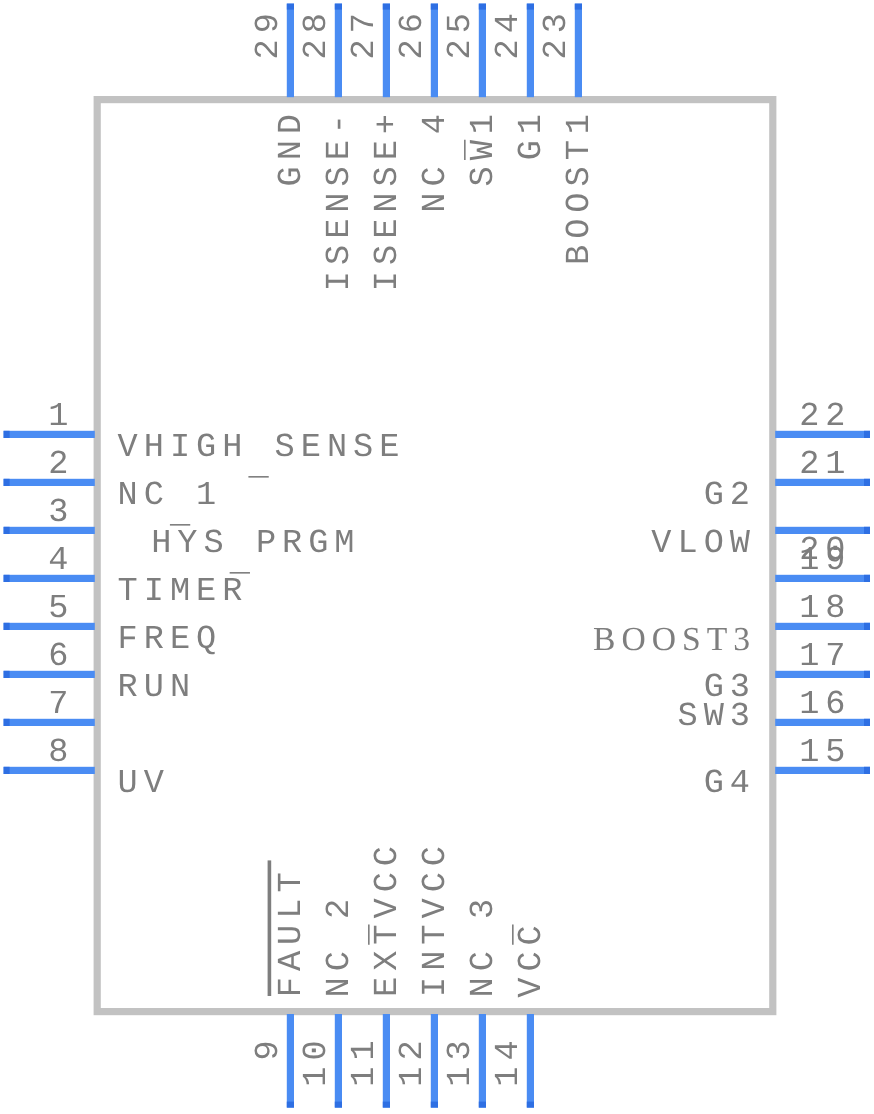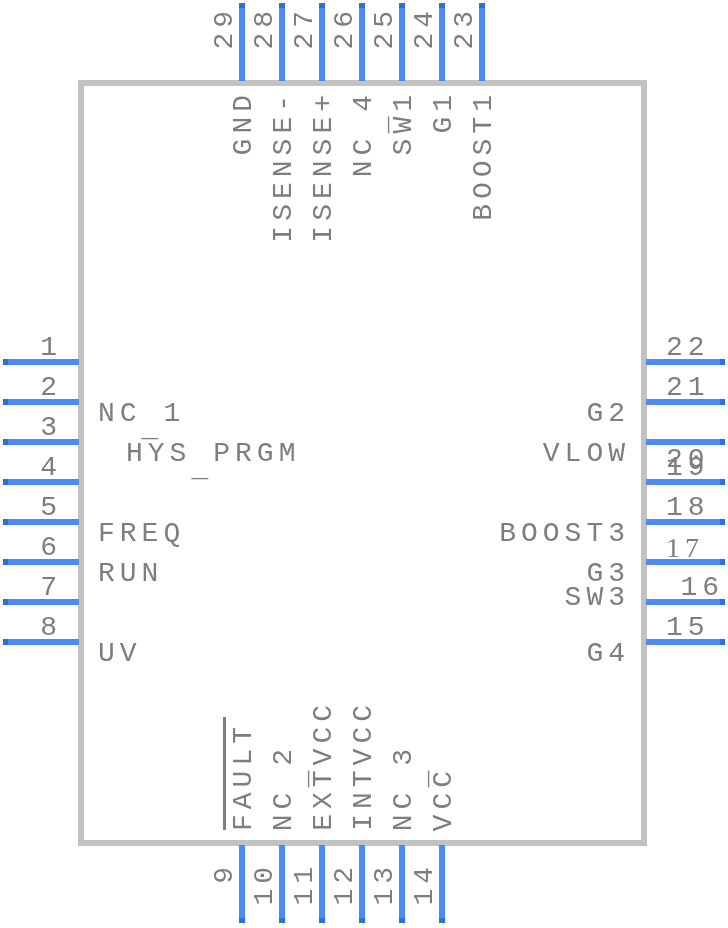--- a/index.html
+++ b/index.html
@@ -30,31 +30,33 @@
   .ovl-line{background:var(--text-color,#7e7e7e);}
 </style>
 </head>
 <body>
 
 <div class="canvas" id="canvas">
   <div class="body-rect" style="left:78px;top:80px;width:569px;height:766px;"></div>
 <div class="stub" style="left: 3px; top: 359px; width: 76px; height: 6px;"></div>
     <div class="tip" style="left: 3px; top: 359px; width: 5px; height: 6px;"></div>
     <div class="txt num-left" style="left: 4px; top: 334px; width: 58px;">1</div>
+    <div class="txt" style="left: 98px; top: 360px;">VHIGH<span class="u">_</span>SENSE</div>
     <div class="stub" style="left: 3px; top: 399px; width: 76px; height: 6px;"></div>
     <div class="tip" style="left: 3px; top: 399px; width: 5px; height: 6px;"></div>
     <div class="txt num-left" style="left: 4px; top: 374px; width: 58px;">2</div>
     <div class="txt" style="left: 98px; top: 400px;">NC<span class="u">_</span>1</div>
     <div class="stub" style="left: 3px; top: 439px; width: 76px; height: 6px;"></div>
     <div class="tip" style="left: 3px; top: 439px; width: 5px; height: 6px;"></div>
     <div class="txt num-left" style="left: 4px; top: 414px; width: 58px;">3</div>
     <div class="txt" style="left: 98px; top: 440px; margin-left: 28px;">HYS<span class="u">_</span>PRGM</div>
     <div class="stub" style="left: 3px; top: 479px; width: 76px; height: 6px;"></div>
     <div class="tip" style="left: 3px; top: 479px; width: 5px; height: 6px;"></div>
     <div class="txt num-left" style="left: 4px; top: 454px; width: 58px;">4</div>
+    <div class="txt" style="left: 98px; top: 480px;">TIMER</div>
     <div class="stub" style="left: 3px; top: 519px; width: 76px; height: 6px;"></div>
     <div class="tip" style="left: 3px; top: 519px; width: 5px; height: 6px;"></div>
     <div class="txt num-left" style="left: 4px; top: 494px; width: 58px;">5</div>
     <div class="txt" style="left: 98px; top: 520px;">FREQ</div>
     <div class="stub" style="left: 3px; top: 559px; width: 76px; height: 6px;"></div>
     <div class="tip" style="left: 3px; top: 559px; width: 5px; height: 6px;"></div>
     <div class="txt num-left" style="left: 4px; top: 534px; width: 58px;">6</div>
     <div class="txt" style="left: 98px; top: 560px;">RUN</div>
     <div class="stub" style="left: 3px; top: 599px; width: 76px; height: 6px;"></div>
     <div class="tip" style="left: 3px; top: 599px; width: 5px; height: 6px;"></div>
@@ -73,28 +75,28 @@
     <div class="stub" style="left: 646px; top: 439px; width: 79px; height: 6px;"></div>
     <div class="tip" style="left: 720px; top: 439px; width: 5px; height: 6px;"></div>
     <div class="txt" style="left: 666px; top: 414px; width: 58px; margin-top: 32px;">20</div>
     <div class="txt" style="right: 98px; top: 440px;">VLOW</div>
     <div class="stub" style="left: 646px; top: 479px; width: 79px; height: 6px;"></div>
     <div class="tip" style="left: 720px; top: 479px; width: 5px; height: 6px;"></div>
     <div class="txt" style="left: 666px; top: 454px; width: 58px;">19</div>
     <div class="stub" style="left: 646px; top: 519px; width: 79px; height: 6px;"></div>
     <div class="tip" style="left: 720px; top: 519px; width: 5px; height: 6px;"></div>
     <div class="txt" style="left: 666px; top: 494px; width: 58px;">18</div>
-    <div class="txt" style="right: 98px; top: 520px;">BOOST3</div>
+    <div class="txt" style="right: 98px; top: 520px; font-family: Liberation Serif, serif;">BOOST3</div>
     <div class="stub" style="left: 646px; top: 559px; width: 79px; height: 6px;"></div>
     <div class="tip" style="left: 720px; top: 559px; width: 5px; height: 6px;"></div>
-    <div class="txt" style="left: 666px; top: 534px; width: 58px; font-family: Liberation Serif, serif;">17</div>
+    <div class="txt" style="left: 666px; top: 534px; width: 58px;">17</div>
     <div class="txt" style="right: 98px; top: 560px;">G3</div>
     <div class="stub" style="left: 646px; top: 599px; width: 79px; height: 6px;"></div>
     <div class="tip" style="left: 720px; top: 599px; width: 5px; height: 6px;"></div>
-    <div class="txt" style="left: 666px; top: 574px; width: 58px; text-align: right;">16</div>
+    <div class="txt" style="left: 666px; top: 574px; width: 58px;">16</div>
     <div class="txt" style="right: 98px; top: 584px;">SW3</div>
     <div class="stub" style="left: 646px; top: 639px; width: 79px; height: 6px;"></div>
     <div class="tip" style="left: 720px; top: 639px; width: 5px; height: 6px;"></div>
     <div class="txt" style="left: 666px; top: 614px; width: 58px;">15</div>
     <div class="txt" style="right: 98px; top: 640px;">G4</div>
     <div class="stub" style="left: 239px; top: 3px; width: 6px; height: 78px;"></div>
     <div class="tip" style="left: 239px; top: 3px; width: 6px; height: 5px;"></div>
     <div class="txt vtext" style="left: 212px; top: 6px; width: 26px;">29</div>
     <div class="txt vtext" style="left: 231px; top: 90px; width: 26px;">GND</div>
     <div class="stub" style="left: 279px; top: 3px; width: 6px; height: 78px;"></div>

